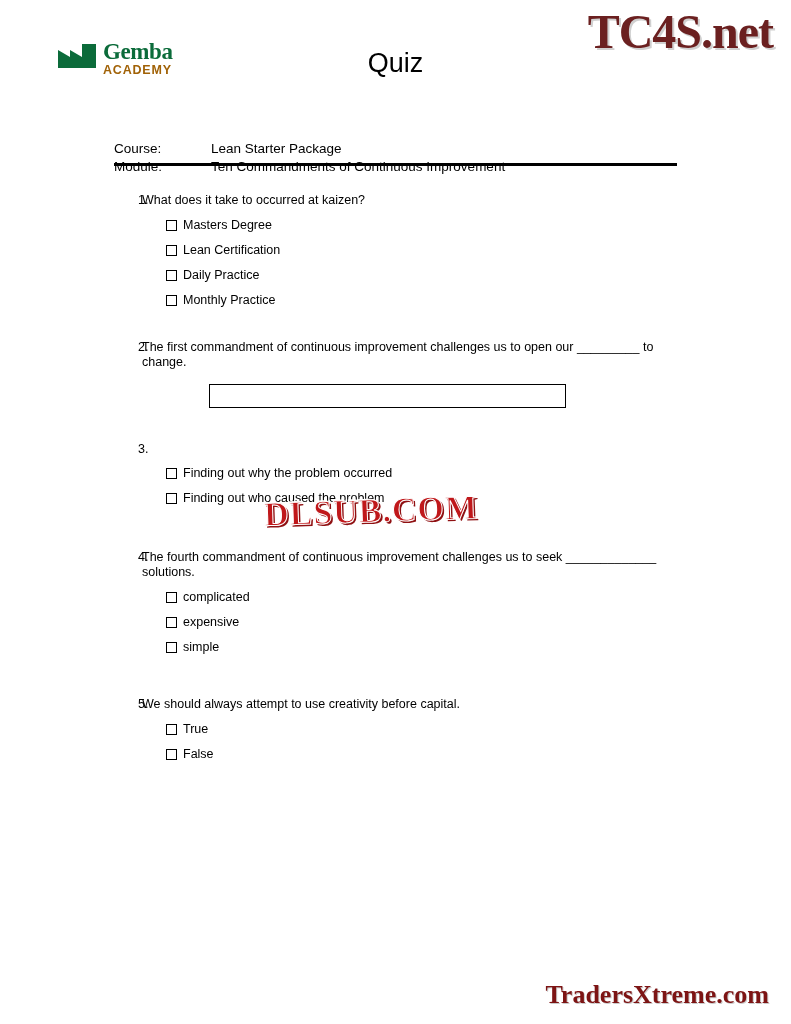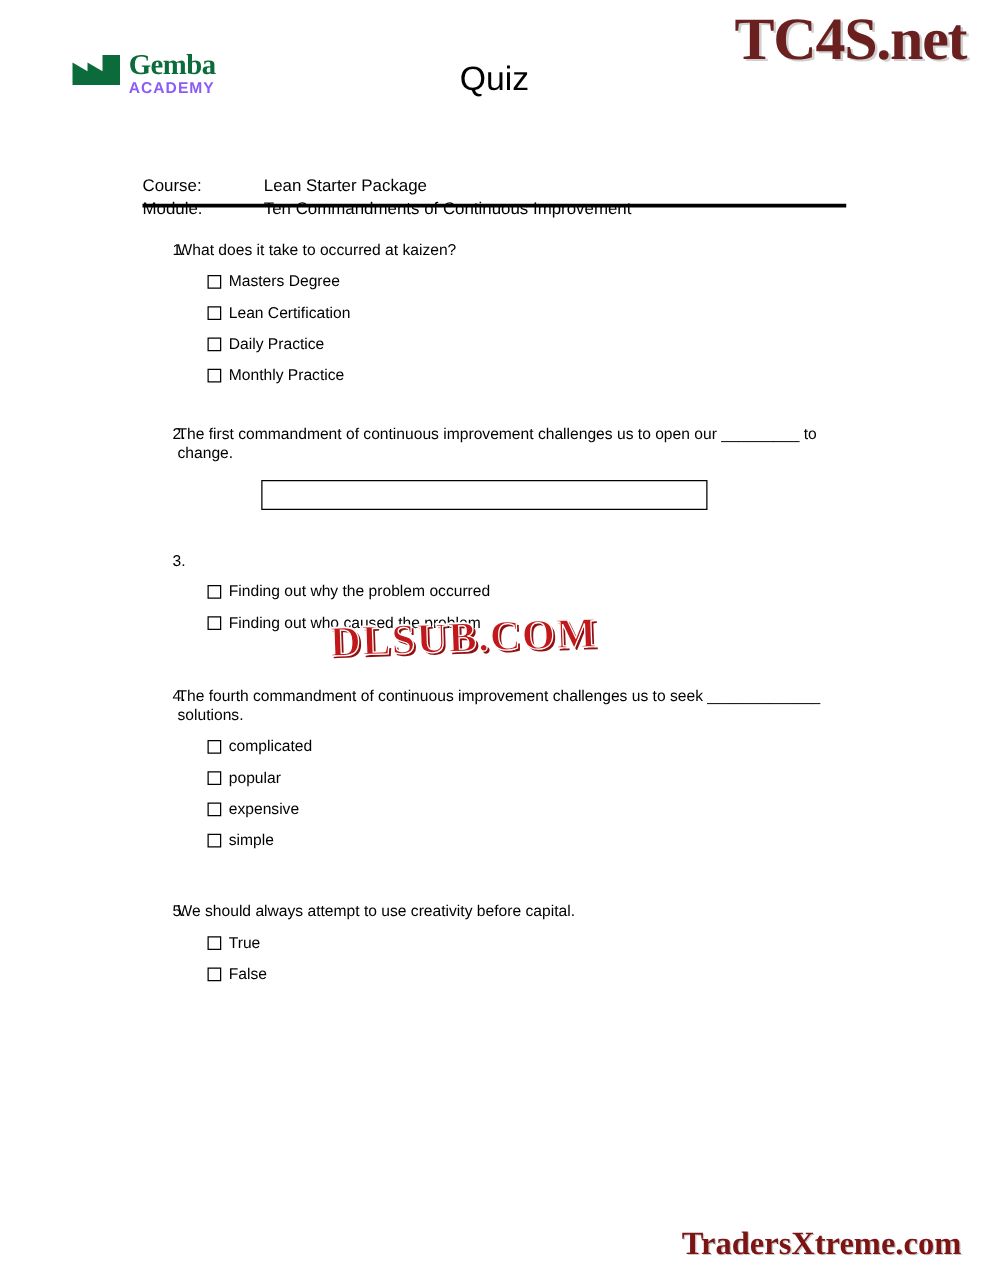--- a/index.html
+++ b/index.html
@@ -79,21 +79,21 @@
     font-weight: bold;
     font-size: 23px;
     color: #0b6b3a;
     letter-spacing: -0.4px;
     display: block;
   }
   .logo-academy {
     font-family: "Liberation Sans", sans-serif;
     font-weight: bold;
     font-size: 12.5px;
-    color: #8b5cf6;
+    color: #a16207;
     letter-spacing: 0.8px;
     display: block;
     margin-top: 1px;
   }
 
   .doc-title {
     position: absolute;
     left: 0;
     right: 0;
     top: 48px;
@@ -270,24 +270,20 @@
       <div class="q-num">4.</div>
       <div class="q-text">The fourth commandment of continuous improvement challenges us to seek _____________ solutions.</div>
     </div>
     <div class="options" style="padding-left:52px;">
       <div class="option">
         <span class="checkbox"></span>
         <span class="option-label">complicated</span>
       </div>
       <div class="option">
         <span class="checkbox"></span>
-        <span class="option-label">popular</span>
-      </div>
-      <div class="option">
-        <span class="checkbox"></span>
         <span class="option-label">expensive</span>
       </div>
       <div class="option">
         <span class="checkbox"></span>
         <span class="option-label">simple</span>
       </div>
     </div>
   </div>
 
   <div class="question" style="margin-top:44px;">

